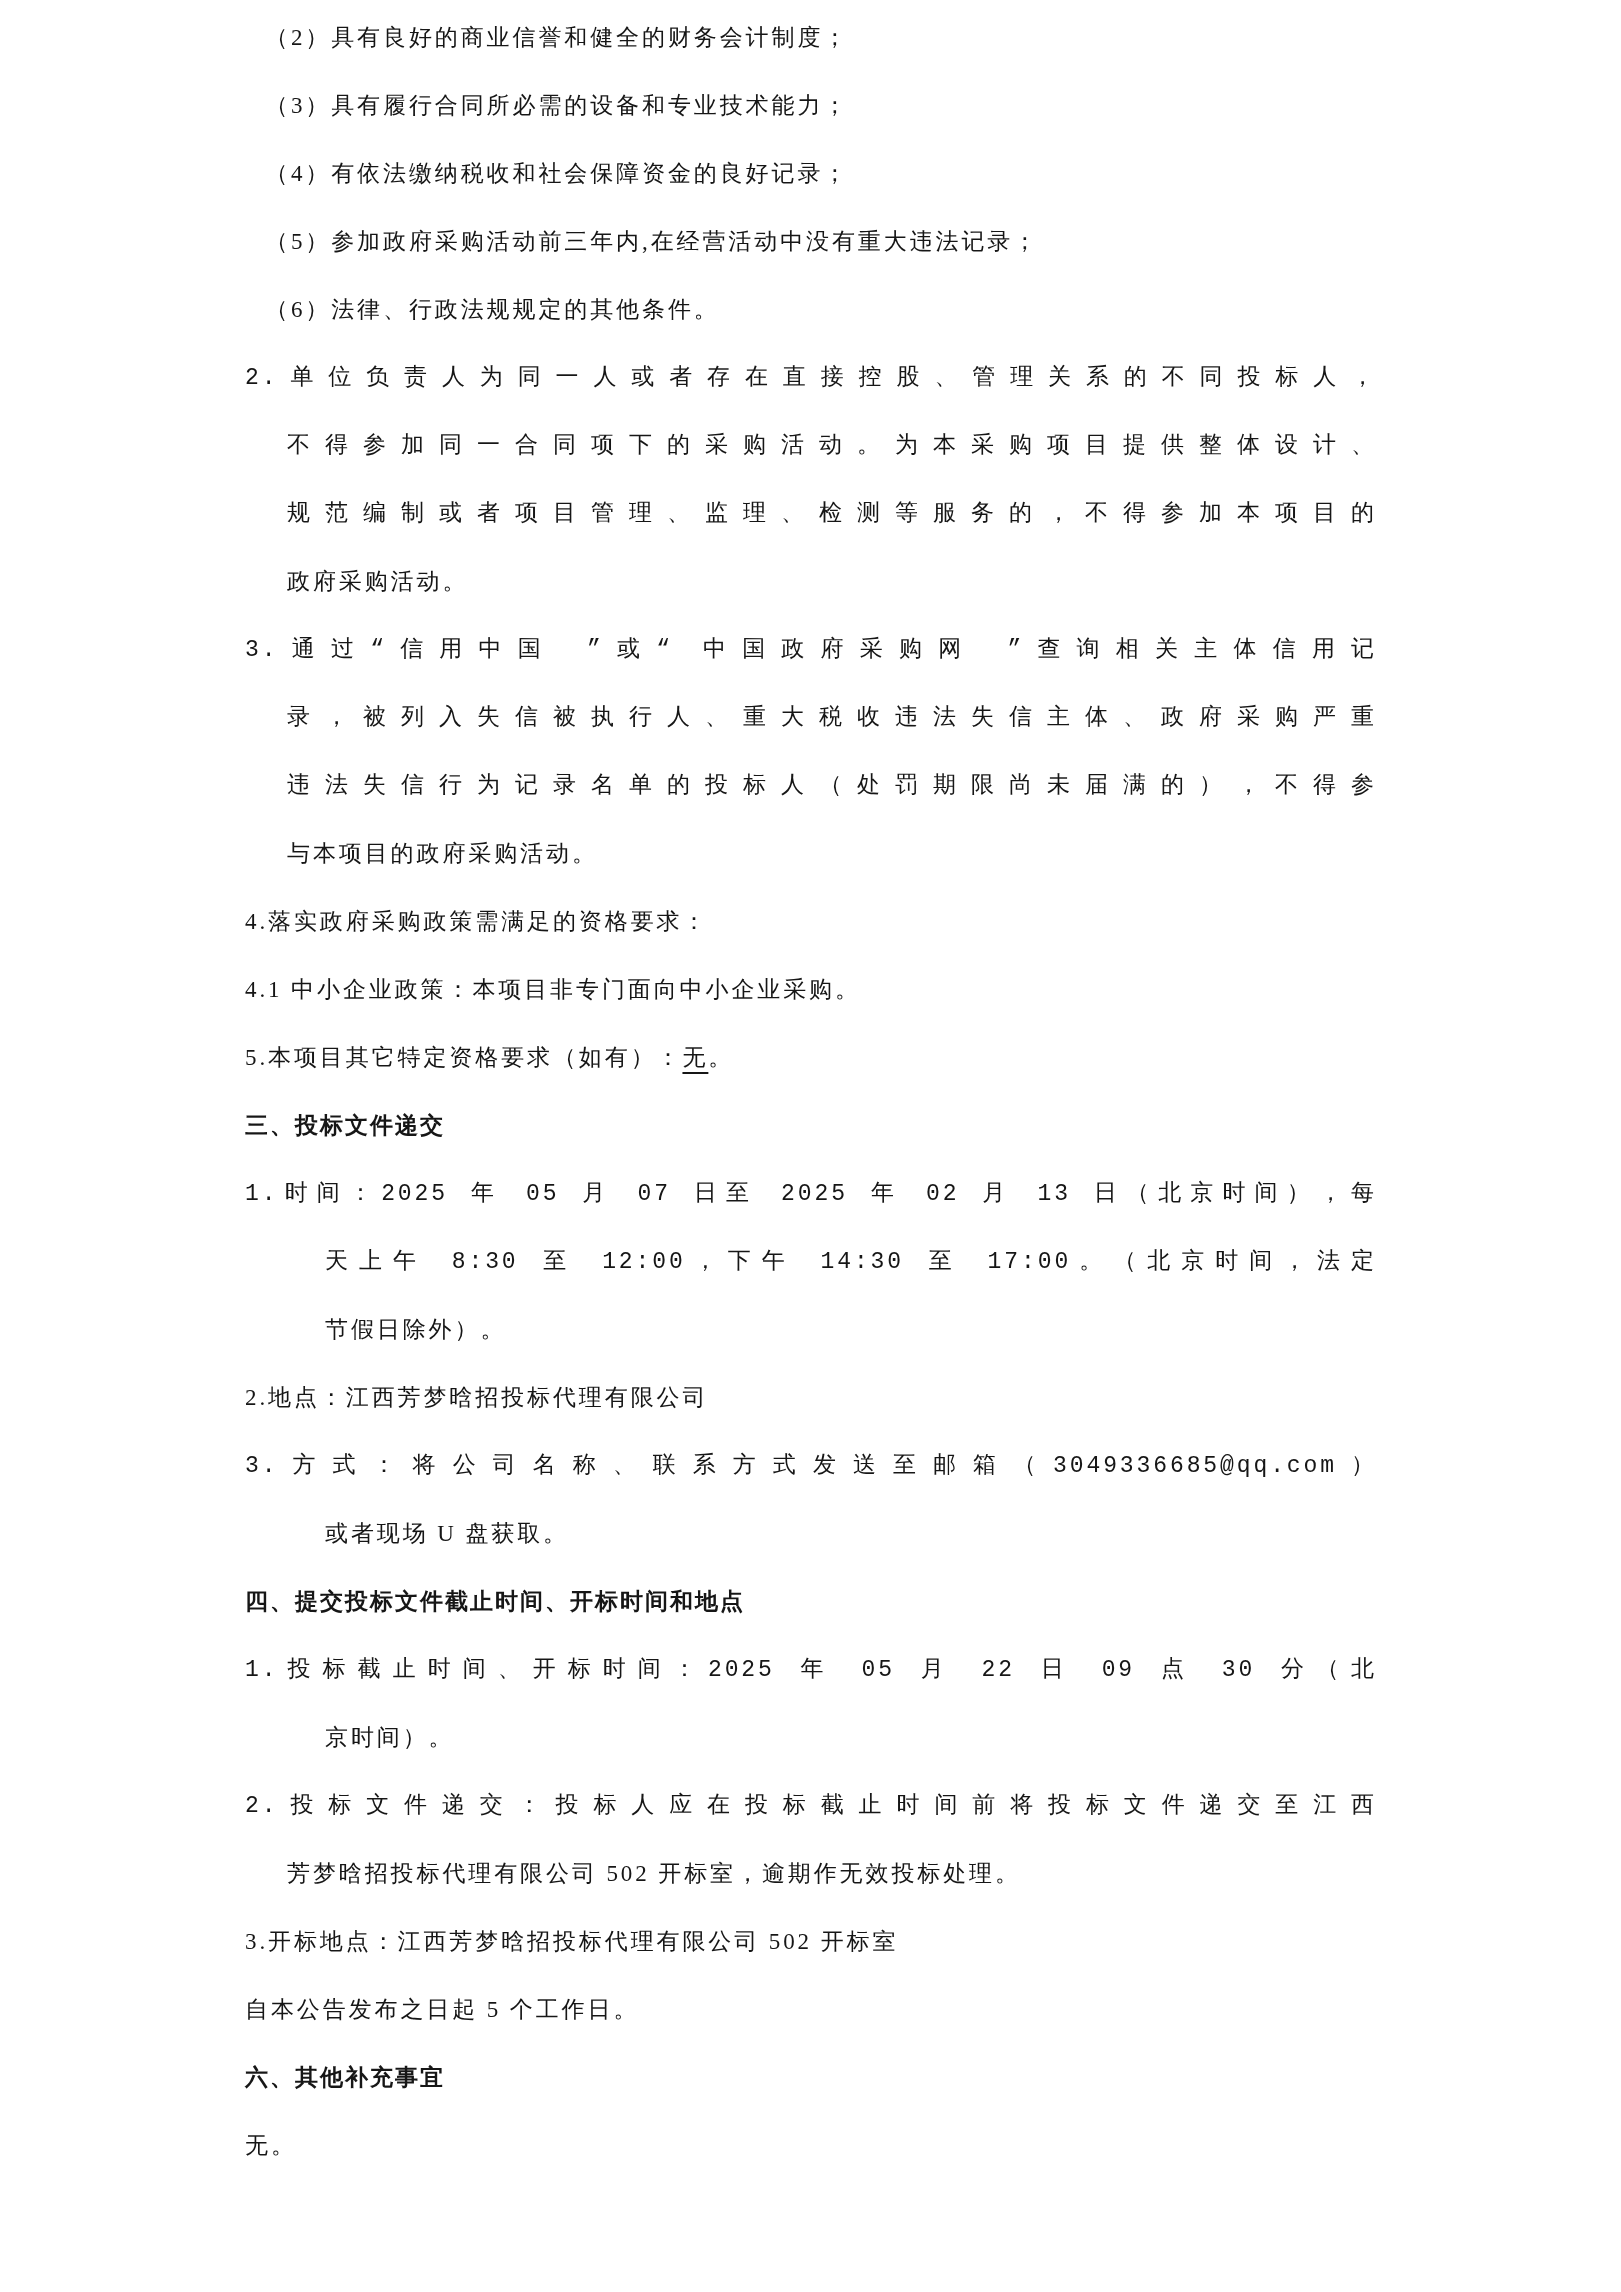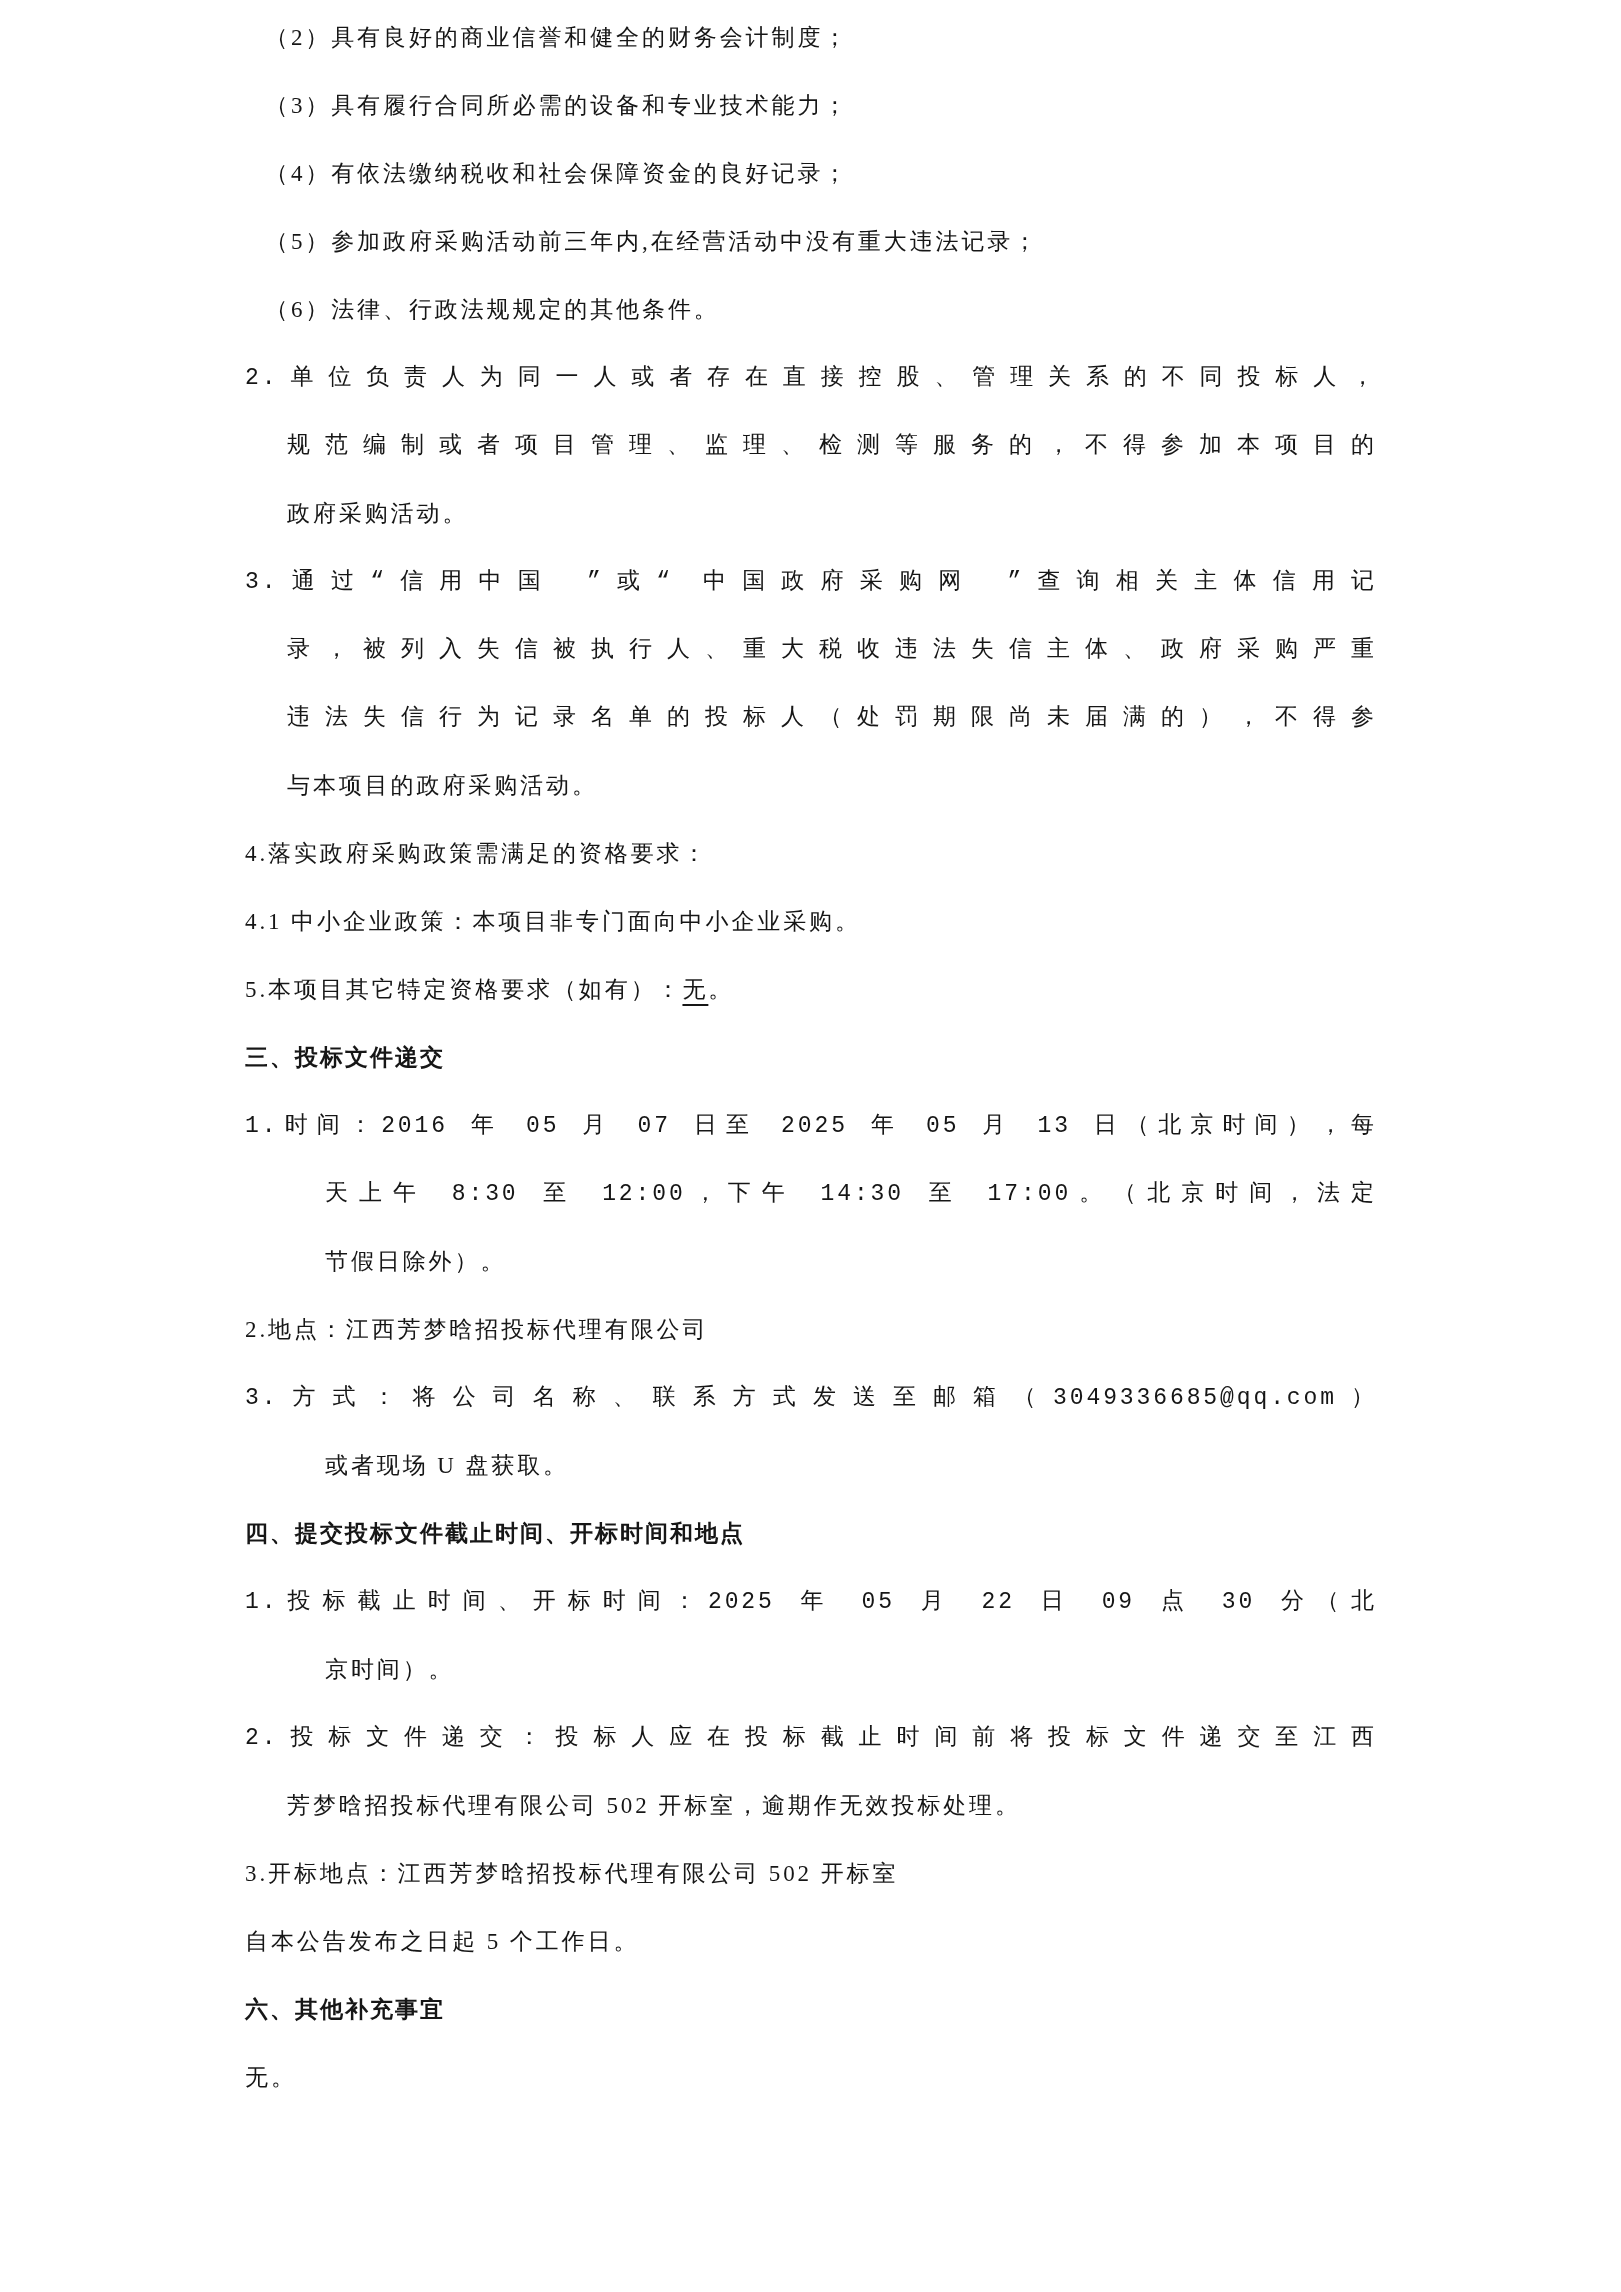--- a/index.html
+++ b/index.html
@@ -54,31 +54,32 @@
 <body>
 
 <div class="page">
   <div class="doc-body" style="color: rgb(22, 22, 22);">
       <div class="line ind-sub"><span>（2）具有良好的商业信誉和健全的财务会计制度；</span></div>
       <div class="line ind-sub"><span>（3）具有履行合同所必需的设备和专业技术能力；</span></div>
       <div class="line ind-sub"><span>（4）有依法缴纳税收和社会保障资金的良好记录；</span></div>
       <div class="line ind-sub"><span>（5）参加政府采购活动前三年内,在经营活动中没有重大违法记录；</span></div>
       <div class="line ind-sub"><span>（6）法律、行政法规规定的其他条件。</span></div>
       <div class="line ind-item fill"><span>2.单位负责人为同一人或者存在直接控股、管理关系的不同投标人，</span></div>
+      <div class="line ind-cont fill"><span>不得参加同一合同项下的采购活动。为本采购项目提供整体设计、</span></div>
       <div class="line ind-cont fill"><span>规范编制或者项目管理、监理、检测等服务的，不得参加本项目的</span></div>
       <div class="line ind-cont"><span>政府采购活动。</span></div>
       <div class="line ind-item fill"><span>3.通过“信用中国 ”或“ 中国政府采购网 ”查询相关主体信用记</span></div>
       <div class="line ind-cont fill"><span>录，被列入失信被执行人、重大税收违法失信主体、政府采购严重</span></div>
       <div class="line ind-cont fill"><span>违法失信行为记录名单的投标人（处罚期限尚未届满的），不得参</span></div>
       <div class="line ind-cont"><span>与本项目的政府采购活动。</span></div>
       <div class="line ind-item"><span>4.落实政府采购政策需满足的资格要求：</span></div>
       <div class="line ind-item"><span>4.1 中小企业政策：本项目非专门面向中小企业采购。</span></div>
       <div class="line ind-item"><span>5.本项目其它特定资格要求（如有）：</span><span class="underline">无</span><span>。</span></div>
       <div class="line ind-item bold"><span>三、投标文件递交</span></div>
-      <div class="line ind-item fill"><span>1.时间：2016 年 05 月 07 日至 2025 年 05 月 13 日（北京时间），每</span></div>
+      <div class="line ind-item fill"><span>1.时间：2025 年 05 月 07 日至 2025 年 02 月 13 日（北京时间），每</span></div>
       <div class="line ind-cont2 fill"><span>天上午 8:30 至 12:00，下午 14:30 至 17:00。（北京时间，法定</span></div>
       <div class="line ind-cont2"><span>节假日除外）。</span></div>
       <div class="line ind-item"><span>2.地点：江西芳梦晗招投标代理有限公司</span></div>
       <div class="line ind-item fill"><span>3.方式：将公司名称、联系方式发送至邮箱（3049336685@qq.com）</span></div>
       <div class="line ind-cont2"><span>或者现场 U 盘获取。</span></div>
       <div class="line ind-item bold"><span>四、提交投标文件截止时间、开标时间和地点</span></div>
       <div class="line ind-item fill"><span>1.投标截止时间、开标时间：2025 年 05 月 22 日 09 点 30 分（北</span></div>
       <div class="line ind-cont2"><span>京时间）。</span></div>
       <div class="line ind-item fill"><span>2.投标文件递交：投标人应在投标截止时间前将投标文件递交至江西</span></div>
       <div class="line ind-cont"><span>芳梦晗招投标代理有限公司 502 开标室，逾期作无效投标处理。</span></div>

